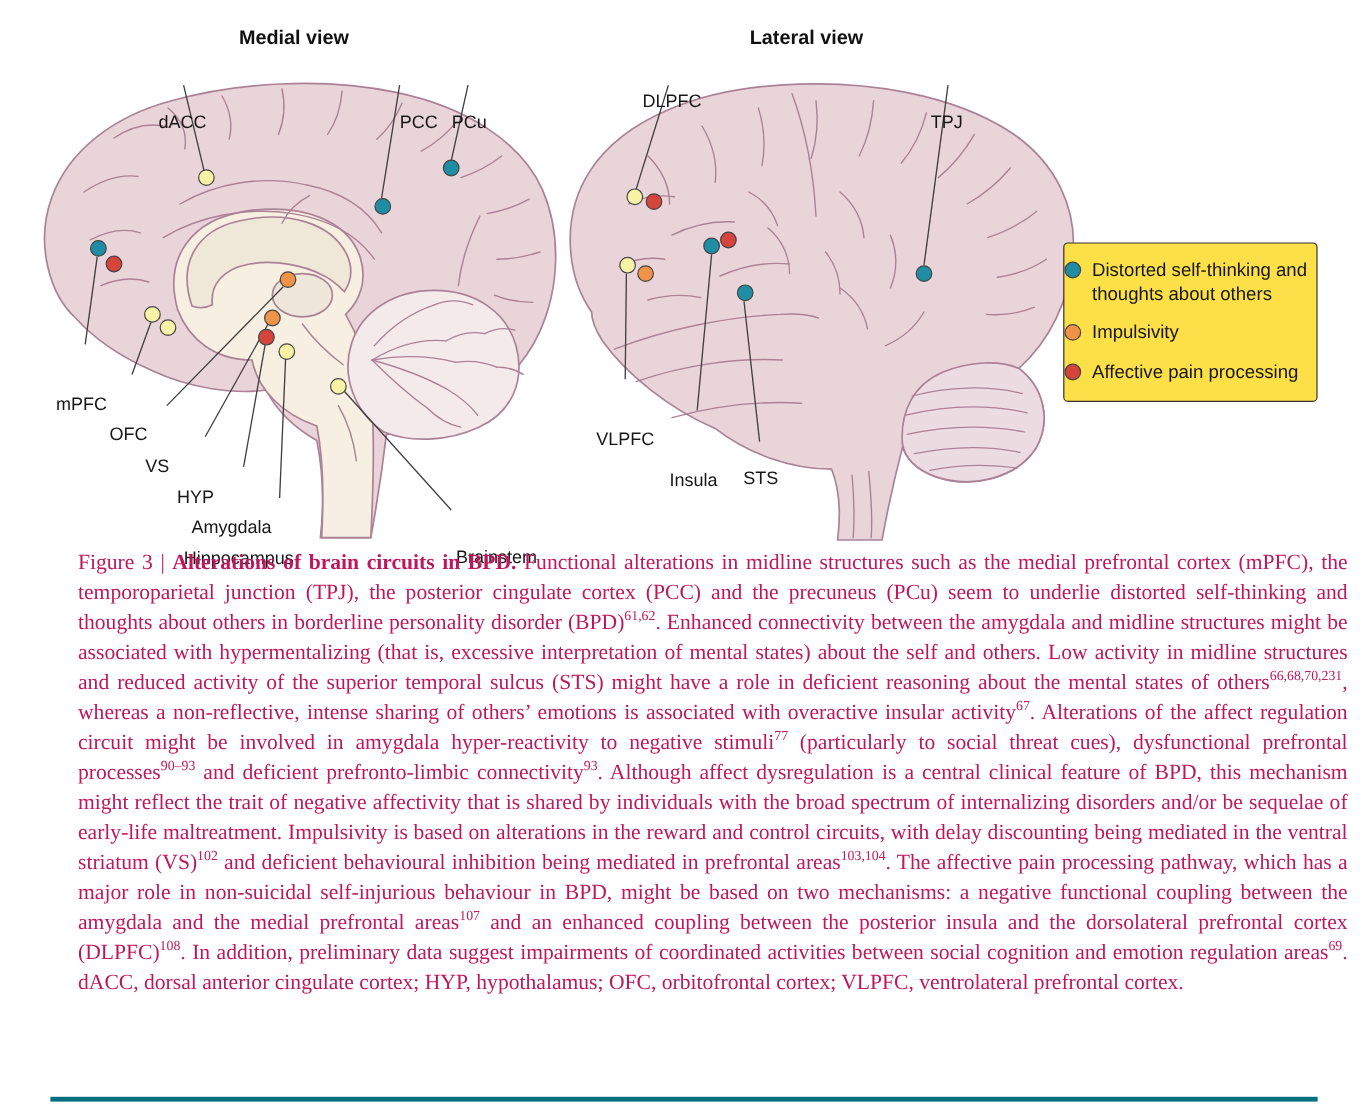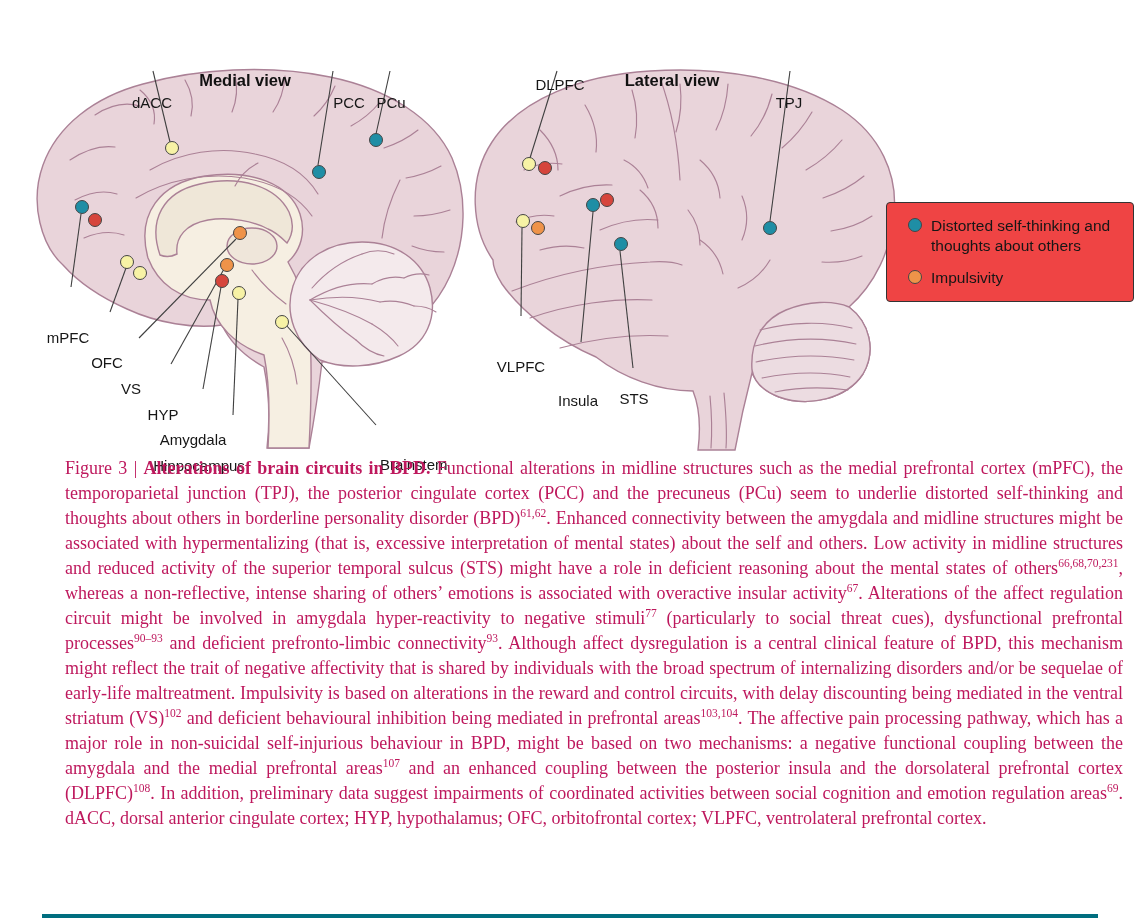--- a/index.html
+++ b/index.html
@@ -4,39 +4,39 @@
 <style>
   html,body{margin:0;padding:0;}
   body{
     width:1137px;height:924px;background:#ffffff;position:relative;overflow:hidden;
     font-family:"Liberation Sans", sans-serif;
   }
   .figure{position:absolute;left:0;top:0;width:1137px;height:455px;}
   .figure svg{position:absolute;left:0;top:0;}
   .view-title{
     position:absolute;transform:translateX(-50%);
-    font-size:16.5px;font-weight:bold;color:#111;white-space:nowrap;margin-top:48px;
+    font-size:16.5px;font-weight:bold;color:#111;white-space:nowrap;
   }
   .lbl{
     position:absolute;transform:translateX(-50%);
     font-size:15px;color:#161616;white-space:nowrap;margin-top:40px;
   }
   .lbl.left-anchor{transform:none;text-align:center;}
   .dot{
     position:absolute;width:14px;height:14px;border-radius:50%;
     border:1.5px solid #454545;box-sizing:border-box;
   }
   .c-teal{background:var(--color-teal,#1f8ea5);}
   .c-yellow{background:var(--color-yellow,#f7f2a5);}
   .c-orange{background:var(--color-orange,#ef9349);}
   .c-red{background:var(--color-red,#d6453c);}
   .legend{
-    position:absolute;left:886px;top:202px;width:248px;box-sizing:border-box;
-    border:1.4px solid #333;border-radius:4px;background:#ef4444;
-    padding:13px 21px;display:flex;flex-direction:column;gap:13px;
+    position:absolute;left:886px;top:202px;width:212px;box-sizing:border-box;
+    border:1.4px solid #333;border-radius:4px;background:#fde047;
+    padding:13px 0;display:flex;flex-direction:column;gap:13px;
   }
   .legend-item{display:flex;gap:9px;font-size:15.5px;line-height:1.27;color:#161616;}
   .legend-dot{
     flex:0 0 auto;width:14px;height:14px;border-radius:50%;
     border:1.5px solid #454545;box-sizing:border-box;margin-top:2px;
   }
   .caption{
     position:absolute;left:42px;top:456px;width:1058px;
     font-family:"Liberation Serif", serif;font-size:18px;line-height:25px;
     text-align:justify;color:#be185d;margin-left:23px;
@@ -202,19 +202,23 @@
 
   <div class="legend">
     <div class="legend-item">
       <span class="legend-dot c-teal"></span>
       <span>Distorted self-thinking and thoughts about others</span>
     </div>
     <div class="legend-item">
       <span class="legend-dot c-orange"></span>
       <span>Impulsivity</span>
     </div>
+    <div class="legend-item">
+      <span class="legend-dot c-red"></span>
+      <span>Affective pain processing</span>
+    </div>
   </div>
 
 </div>
 
 <div class="caption"><span>Figure 3 | </span><span class="bold">Alterations of brain circuits in BPD.</span><span> Functional alterations in midline structures such as the medial prefrontal cortex (mPFC), the temporoparietal junction (TPJ), the posterior cingulate cortex (PCC) and the precuneus (PCu) seem to underlie distorted self-thinking and thoughts about others in borderline personality disorder (BPD)</span><sup>61,62</sup><span>. Enhanced connectivity between the amygdala and midline structures might be associated with hypermentalizing (that is, excessive interpretation of mental states) about the self and others. Low activity in midline structures and reduced activity of the superior temporal sulcus (STS) might have a role in deficient reasoning about the mental states of others</span><sup>66,68,70,231</sup><span>, whereas a non-reflective, intense sharing of others’ emotions is associated with overactive insular activity</span><sup>67</sup><span>. Alterations of the affect regulation circuit might be involved in amygdala hyper-reactivity to negative stimuli</span><sup>77</sup><span> (particularly to social threat cues), dysfunctional prefrontal processes</span><sup>90–93</sup><span> and deficient prefronto-limbic connectivity</span><sup>93</sup><span>. Although affect dysregulation is a central clinical feature of BPD, this mechanism might reflect the trait of negative affectivity that is shared by individuals with the broad spectrum of internalizing disorders and/or be sequelae of early-life maltreatment. Impulsivity is based on alterations in the reward and control circuits, with delay discounting being mediated in the ventral striatum (VS)</span><sup>102</sup><span> and deficient behavioural inhibition being mediated in prefrontal areas</span><sup>103,104</sup><span>. The affective pain processing pathway, which has a major role in non-suicidal self-injurious behaviour in BPD, might be based on two mechanisms: a negative functional coupling between the amygdala and the medial prefrontal areas</span><sup>107</sup><span> and an enhanced coupling between the posterior insula and the dorsolateral prefrontal cortex (DLPFC)</span><sup>108</sup><span>. In addition, preliminary data suggest impairments of coordinated activities between social cognition and emotion regulation areas</span><sup>69</sup><span>. dACC, dorsal anterior cingulate cortex; HYP, hypothalamus; OFC, orbitofrontal cortex; VLPFC, ventrolateral prefrontal cortex.</span></div>
 
 <div class="rule"></div>
 
 </body></html>

